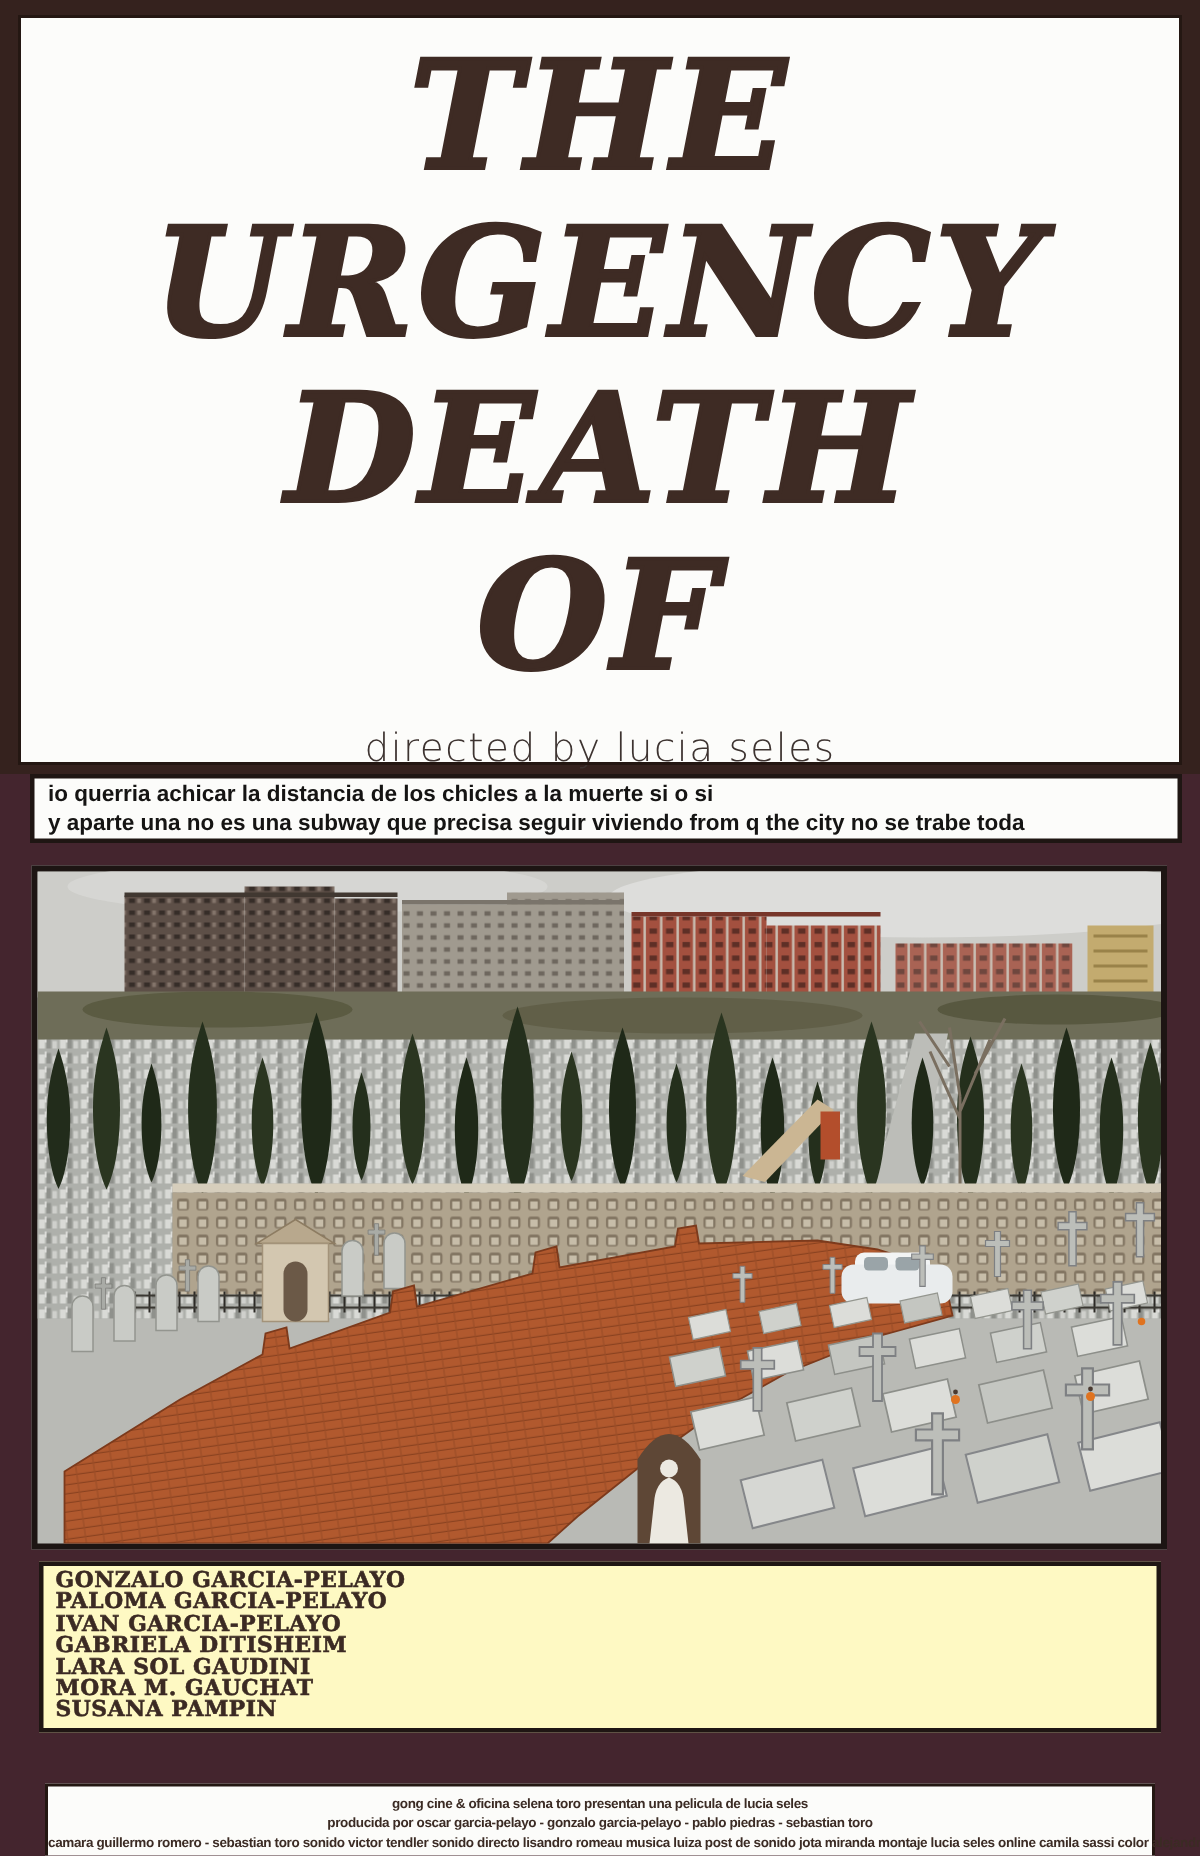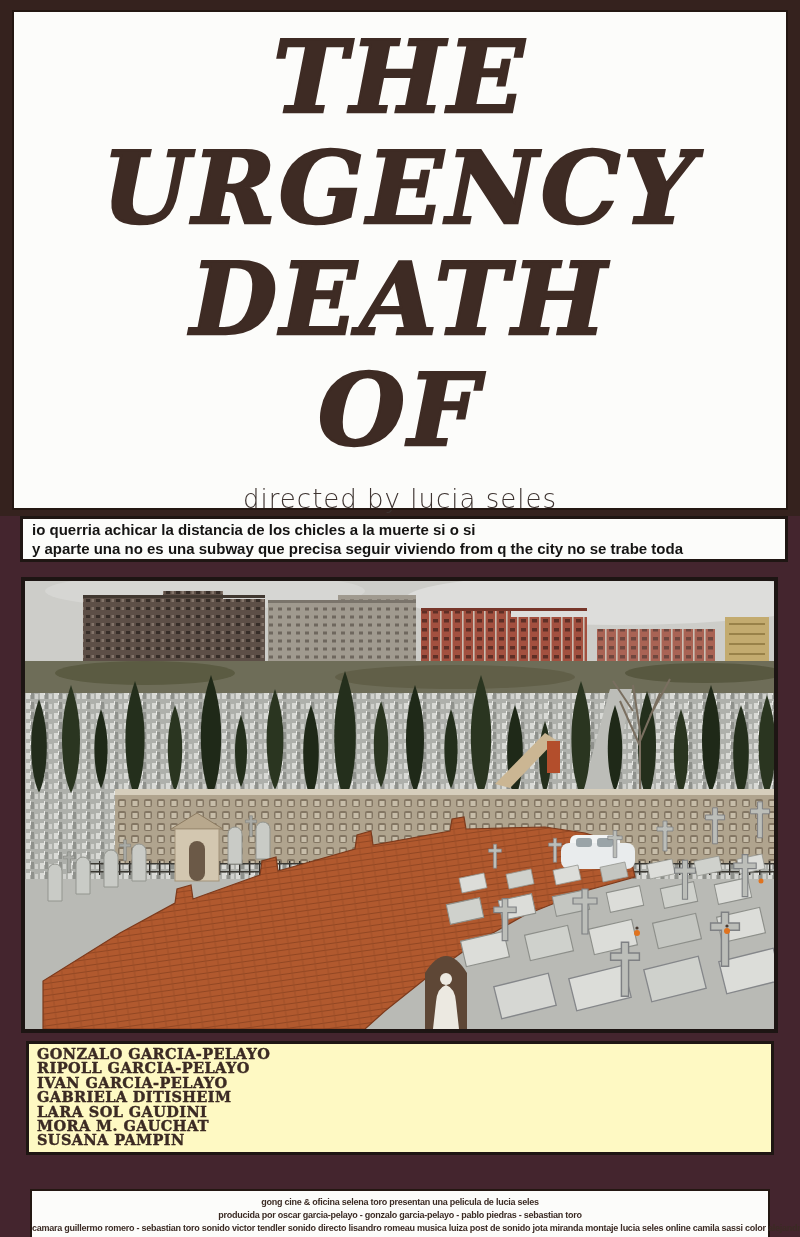--- a/index.html
+++ b/index.html
@@ -276,21 +276,21 @@
         <circle cx="702" cy="350" r="3" fill="#e0731f"></circle>
         <circle cx="702" cy="345" r="1.6" fill="#4a3a30"></circle>
         <circle cx="736" cy="300" r="2.5" fill="#e0731f"></circle>
       </g>
     </svg>
   </div>
 
   <div class="cast-box">
     <div class="cast-col cast-left">
       <div>GONZALO GARCIA-PELAYO</div>
-      <div>RIPOLL GARCIA-PELAYO</div>
+      <div>PALOMA GARCIA-PELAYO</div>
       <div>IVAN GARCIA-PELAYO</div>
       <div>GABRIELA DITISHEIM</div>
       <div>LARA SOL GAUDINI</div>
       <div>MORA M. GAUCHAT</div>
       <div>SUSANA PAMPIN</div>
     </div>
   </div>
 
   <div class="credits-box">
     <div class="credits-line">gong cine &amp; oficina selena toro presentan una pelicula de lucia seles</div>

